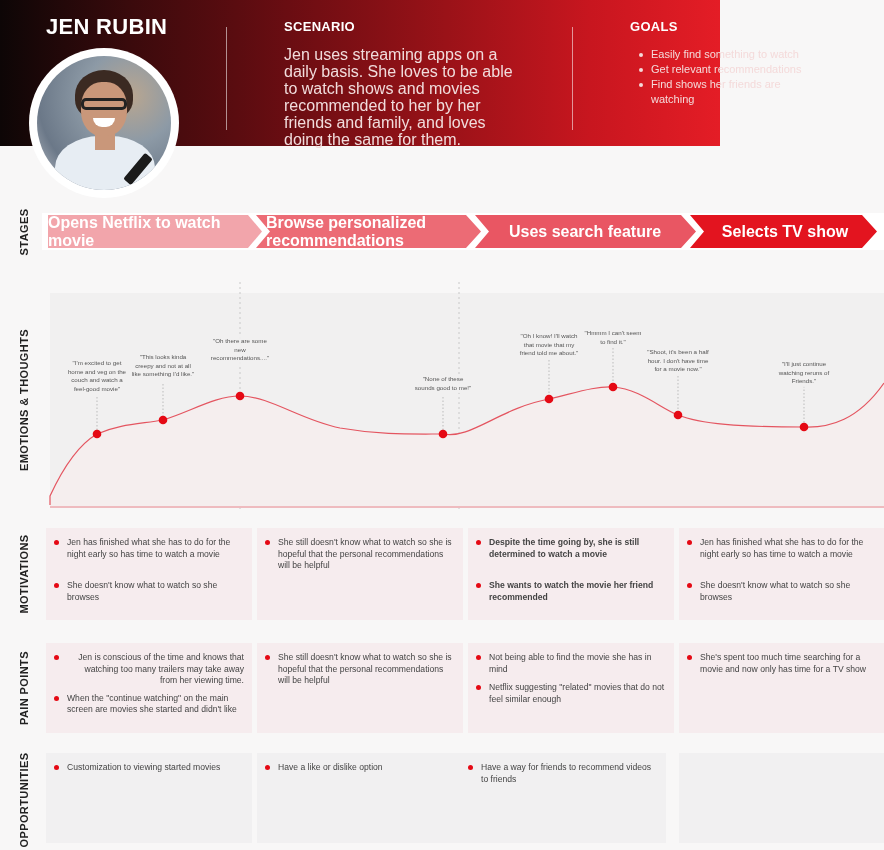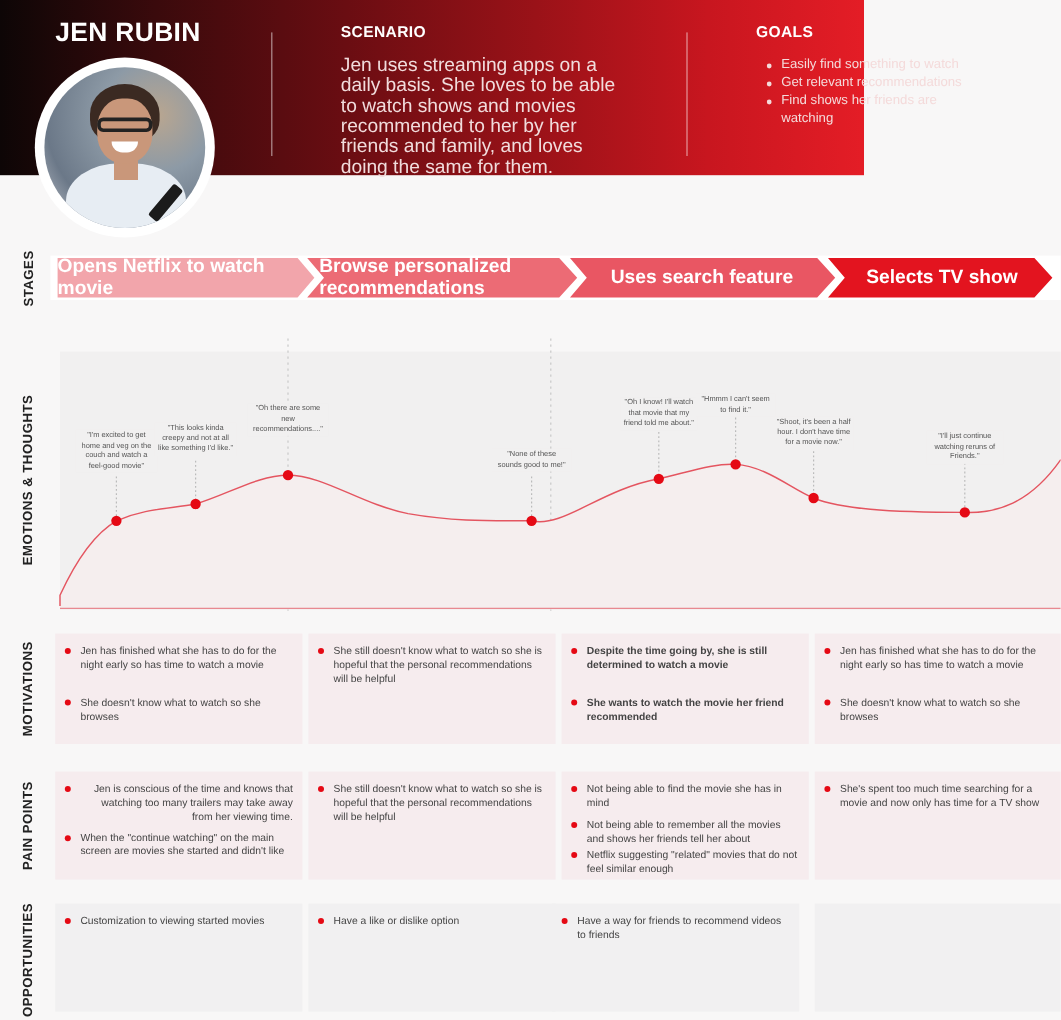--- a/index.html
+++ b/index.html
@@ -207,21 +207,20 @@
   </ul>
 </div>
 <div class="cell pink" style="left:257px; top:643px; width:206px; height:90px;">
   <ul>
     <li>She still doesn't know what to watch so she is hopeful that the personal recommendations will be helpful</li>
   </ul>
 </div>
 <div class="cell pink" style="left:468px; top:643px; width:206px; height:90px;">
   <ul>
     <li style="margin-bottom:7px;">Not being able to find the movie she has in mind</li>
-    <li style="margin-bottom:2px;">Not being able to remember all the movies and shows her friends tell her about</li>
     <li>Netflix suggesting "related" movies that do not feel similar enough</li>
   </ul>
 </div>
 <div class="cell pink" style="left:679px; top:643px; width:205px; height:90px;">
   <ul>
     <li>She's spent too much time searching for a movie and now only has time for a TV show</li>
   </ul>
 </div>
 
 <div class="row-label" style="top:752px; height:96px;">

